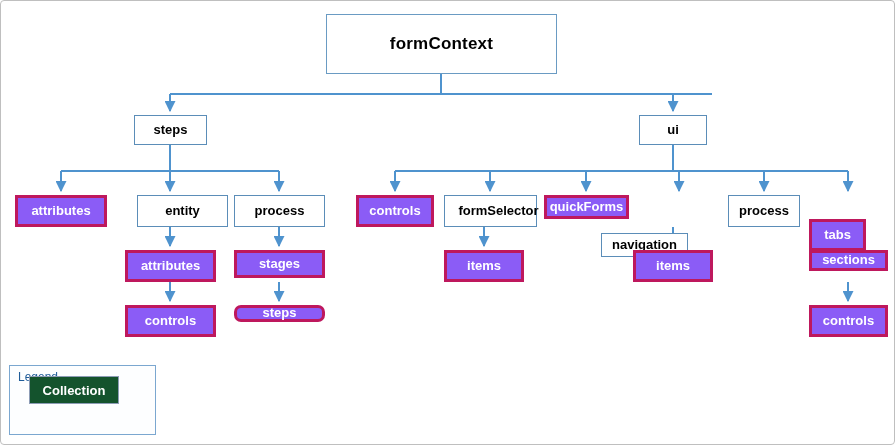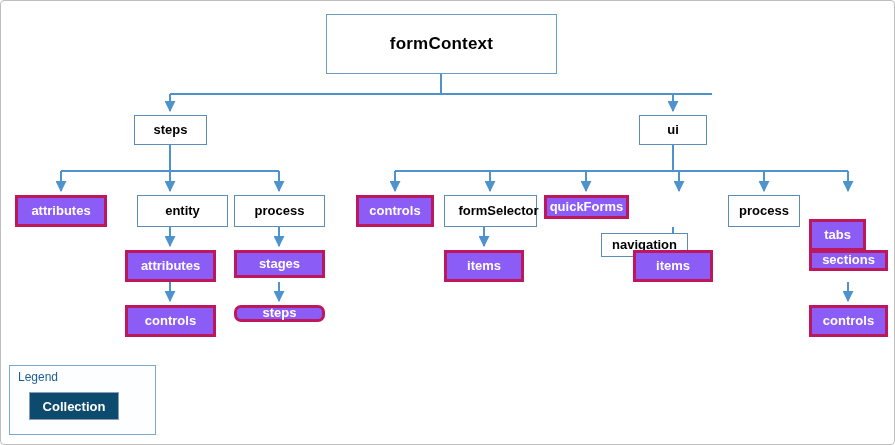--- a/index.html
+++ b/index.html
@@ -86,25 +86,25 @@
   #legend-title {
     position: absolute;
     left: 8px;
     top: 4px;
     font-size: 12px;
     color: #1f5c99;
   }
   #legend-swatch {
     position: absolute;
     left: 19px;
-    top: 26px;
+    top: 10px;
     width: 90px;
     height: 28px;
     box-sizing: border-box;
-    background: #0c4a6e;
+    background: #14532d;
     border: 1px solid #8d9cb6;
     color: #ffffff;
     font-size: 13px;
     font-weight: bold;
     display: flex;
     align-items: center;
     justify-content: center;
   }
 </style>
 </head>

